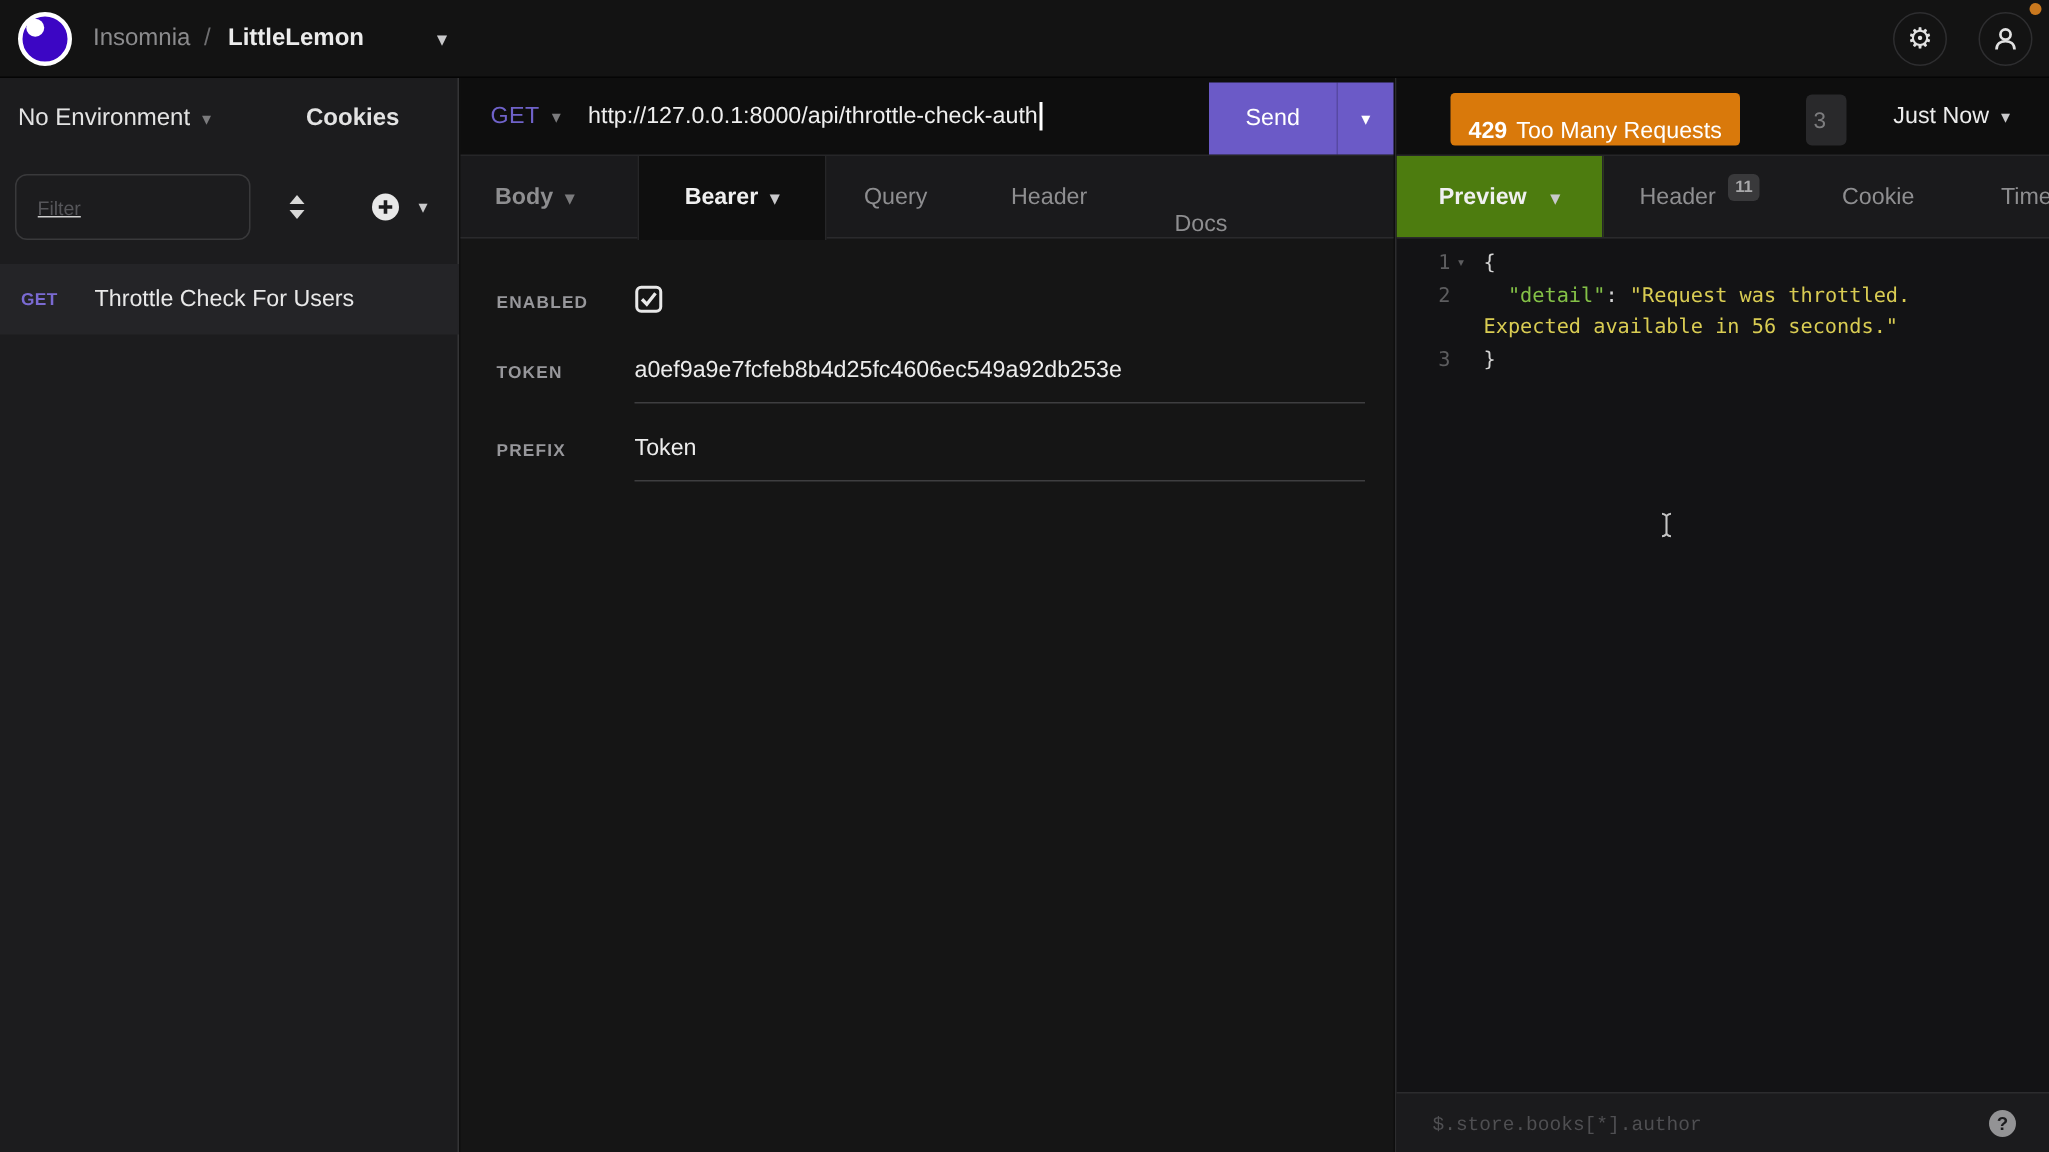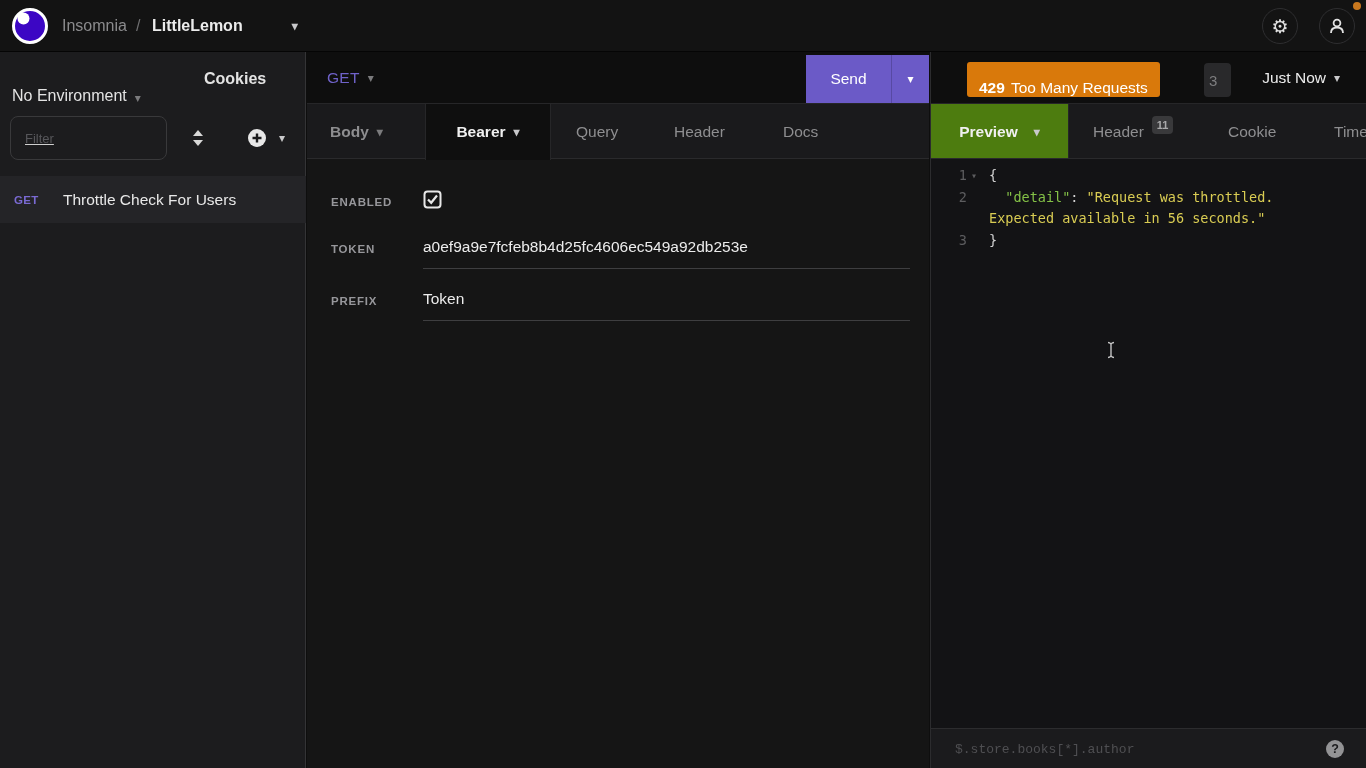--- a/index.html
+++ b/index.html
@@ -20,21 +20,21 @@
   .topbar-btn { position:absolute; top:8px; width:36px; height:36px; border-radius:50%;
                 border:1px solid #2e2e30; display:flex; align-items:center; justify-content:center;
                 color:#e2e2e2; font-size:19px; background:transparent; }
   .notif-dot { position:absolute; left:1353px; top:2px; width:8px; height:8px; border-radius:50%;
                background:#c9781e; }
 
   
   .sidebar { position:absolute; left:0; top:52px; width:306px; height:716px;
              background:#1c1c1e; border-right:1px solid #343436; }
   .env-row { position:absolute; left:0; top:0; width:100%; height:53px; }
-  .env-btn { position:absolute; left:12px; top:0; height:53px; display:flex; align-items:flex-end;
+  .env-btn { position:absolute; left:12px; top:0; height:53px; display:flex; align-items:center;
              font-size:16px; color:#e3e3e3; }
   .cookies-btn { position:absolute; left:204px; top:0; height:53px; display:flex; align-items:center;
                  font-size:16px; color:#e3e3e3; font-weight:bold; }
   .filter-input { position:absolute; left:10px; top:64px; width:157px; height:44px;
                   background:transparent; border:1px solid #39393b; border-radius:8px;
                   color:#cfcfcf; font-size:13px; padding:0 14px; outline:none;
                   font-family:"Liberation Sans", sans-serif;text-decoration:underline; }
   .filter-input::placeholder { color:#56565a; }
   .sort-btn { position:absolute; left:183px; top:70px; width:30px; height:32px;
               display:flex; align-items:center; justify-content:center; }
@@ -181,20 +181,24 @@
     <span class="req-name">Throttle Check For Users</span>
   </div>
 </div>
 
 <div class="reqpanel">
   <div class="url-row">
     <div class="method-btn">
       <span>GET</span>
       <span class="caret dim">▾</span>
     </div>
+    <div class="url-field">
+      <span>http://127.0.0.1:8000/api/throttle-check-auth</span>
+      <span class="text-cursor"></span>
+    </div>
     <div class="send-btn">
       <div class="send-main">
         <span>Send</span>
       </div>
       <div class="send-drop">
         <span class="caret">▾</span>
       </div>
     </div>
   </div>
 
@@ -206,21 +210,21 @@
     <div class="tab active-bg" style="left:118px; width:126px;">
       <span>Bearer</span>
       <span class="caret">▾</span>
     </div>
     <div class="tab" style="left:269px;">
       <span>Query</span>
     </div>
     <div class="tab" style="left:367px;">
       <span>Header</span>
     </div>
-    <div class="tab" style="left:476px;">
+    <div class="tab" style="left:476px;align-items:flex-end;">
       <span>Docs</span>
     </div>
   </div>
 
   <div class="auth-label" style="top:144px;">ENABLED</div>
   <div class="abs" style="left:116px; top:138px;">
     <svg width="19" height="19" viewBox="0 0 19 19">
       <rect x="1.5" y="1.5" width="16" height="16" rx="3" fill="none" stroke="#e8e8e8" stroke-width="2"></rect>
       <path d="M5 9.5 L8.2 12.8 L14 5.5" fill="none" stroke="#e8e8e8" stroke-width="2.2"></path>
     </svg>

